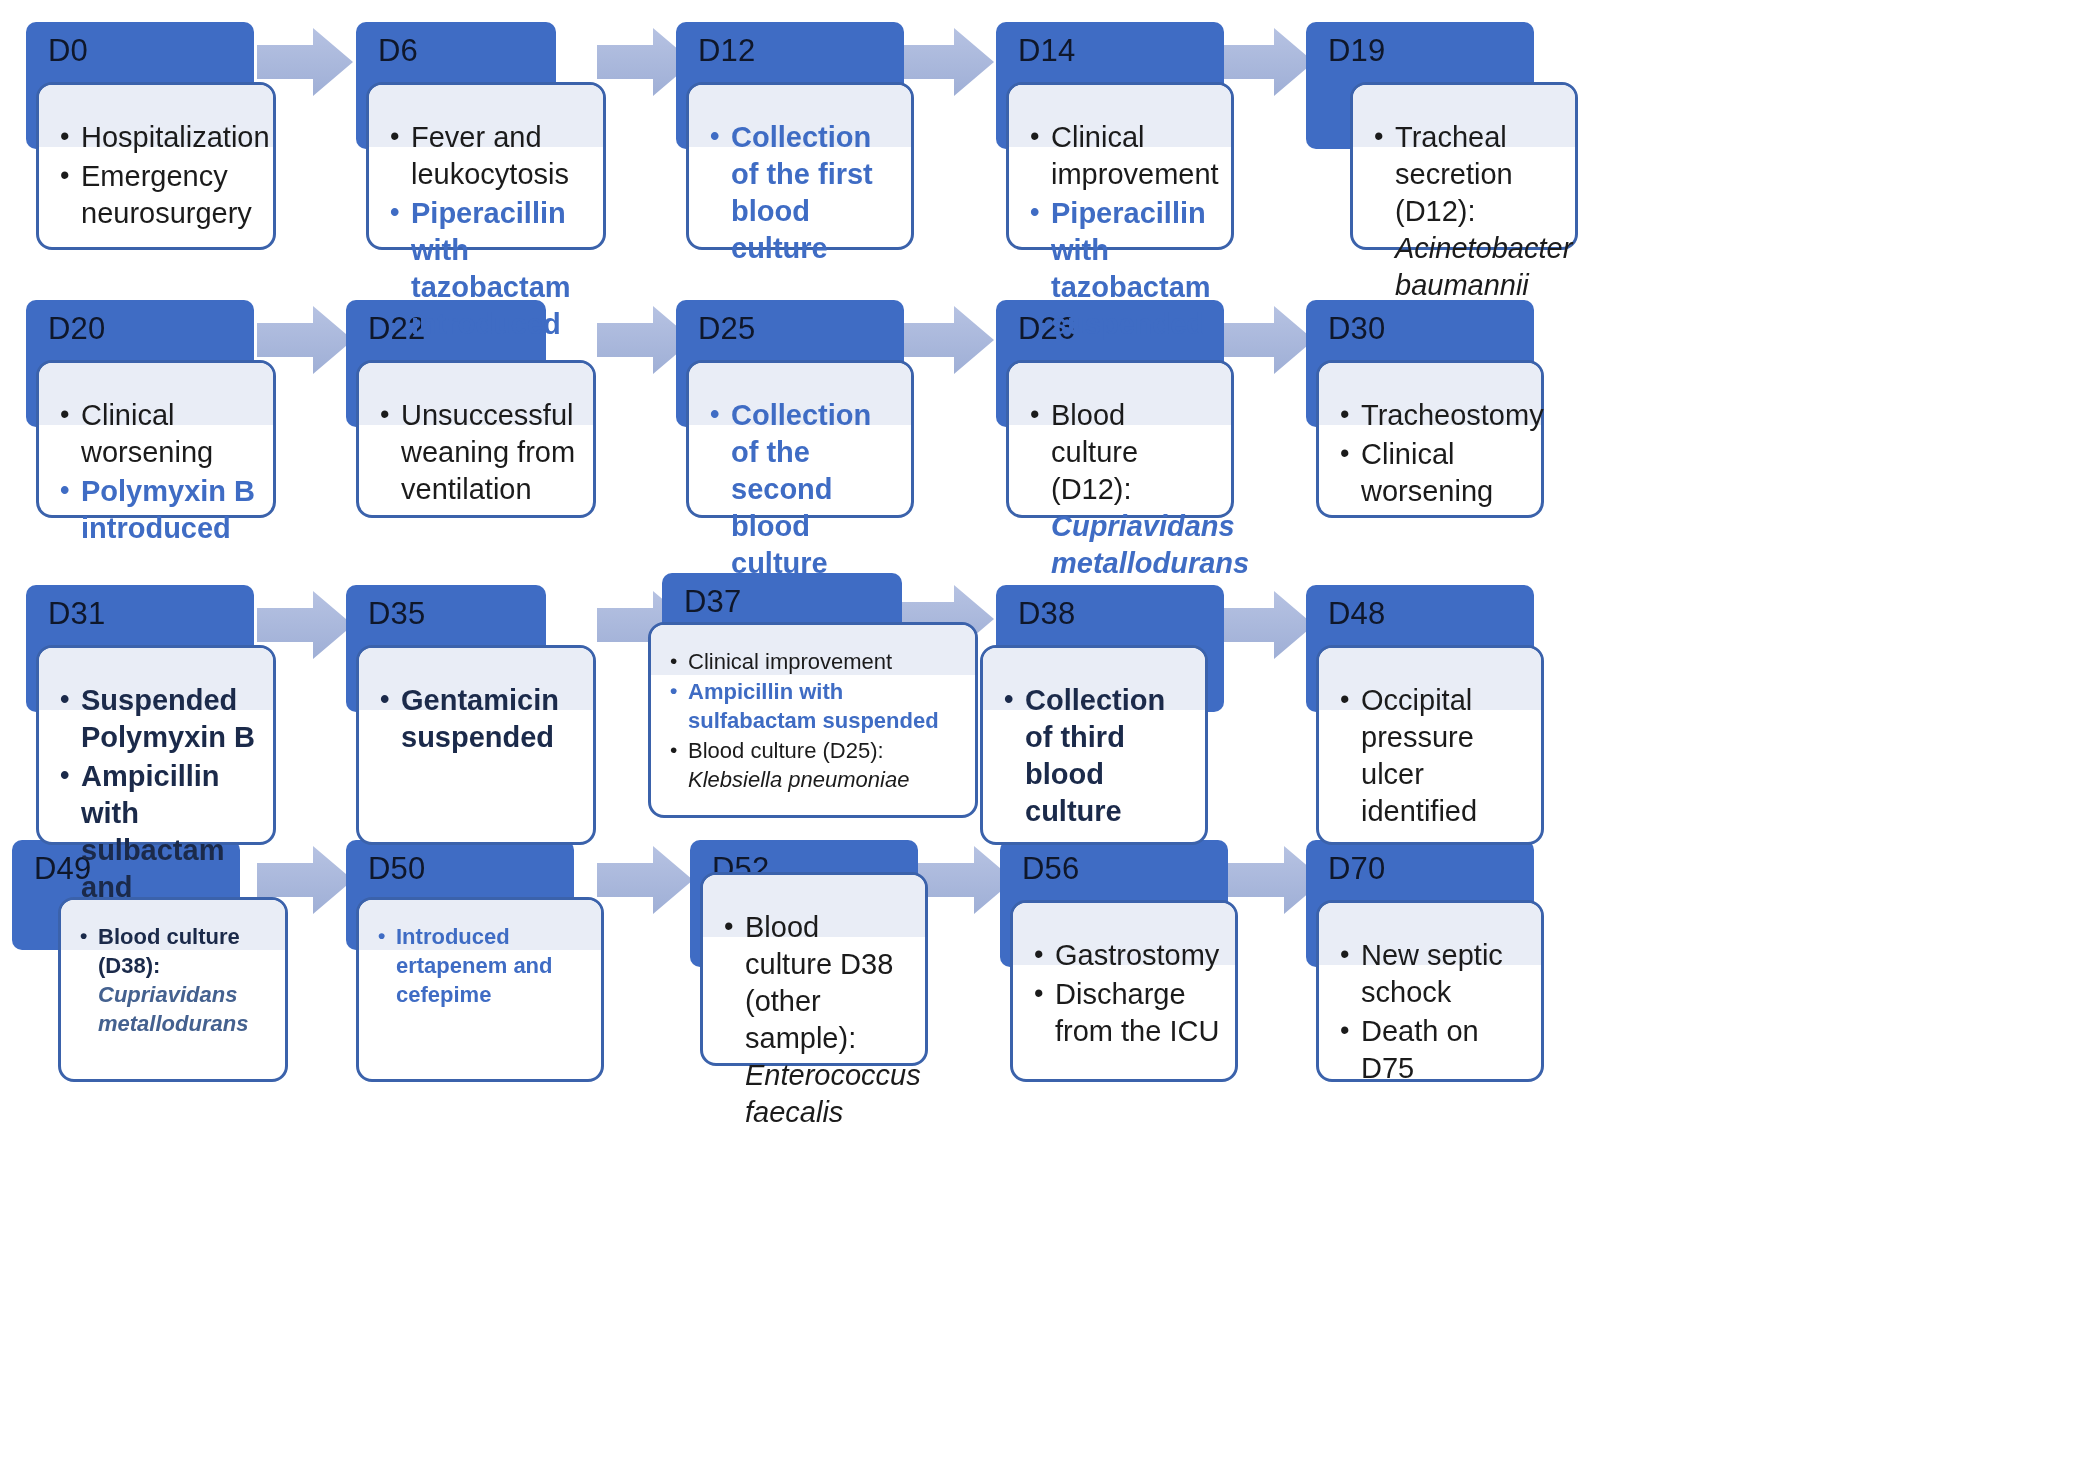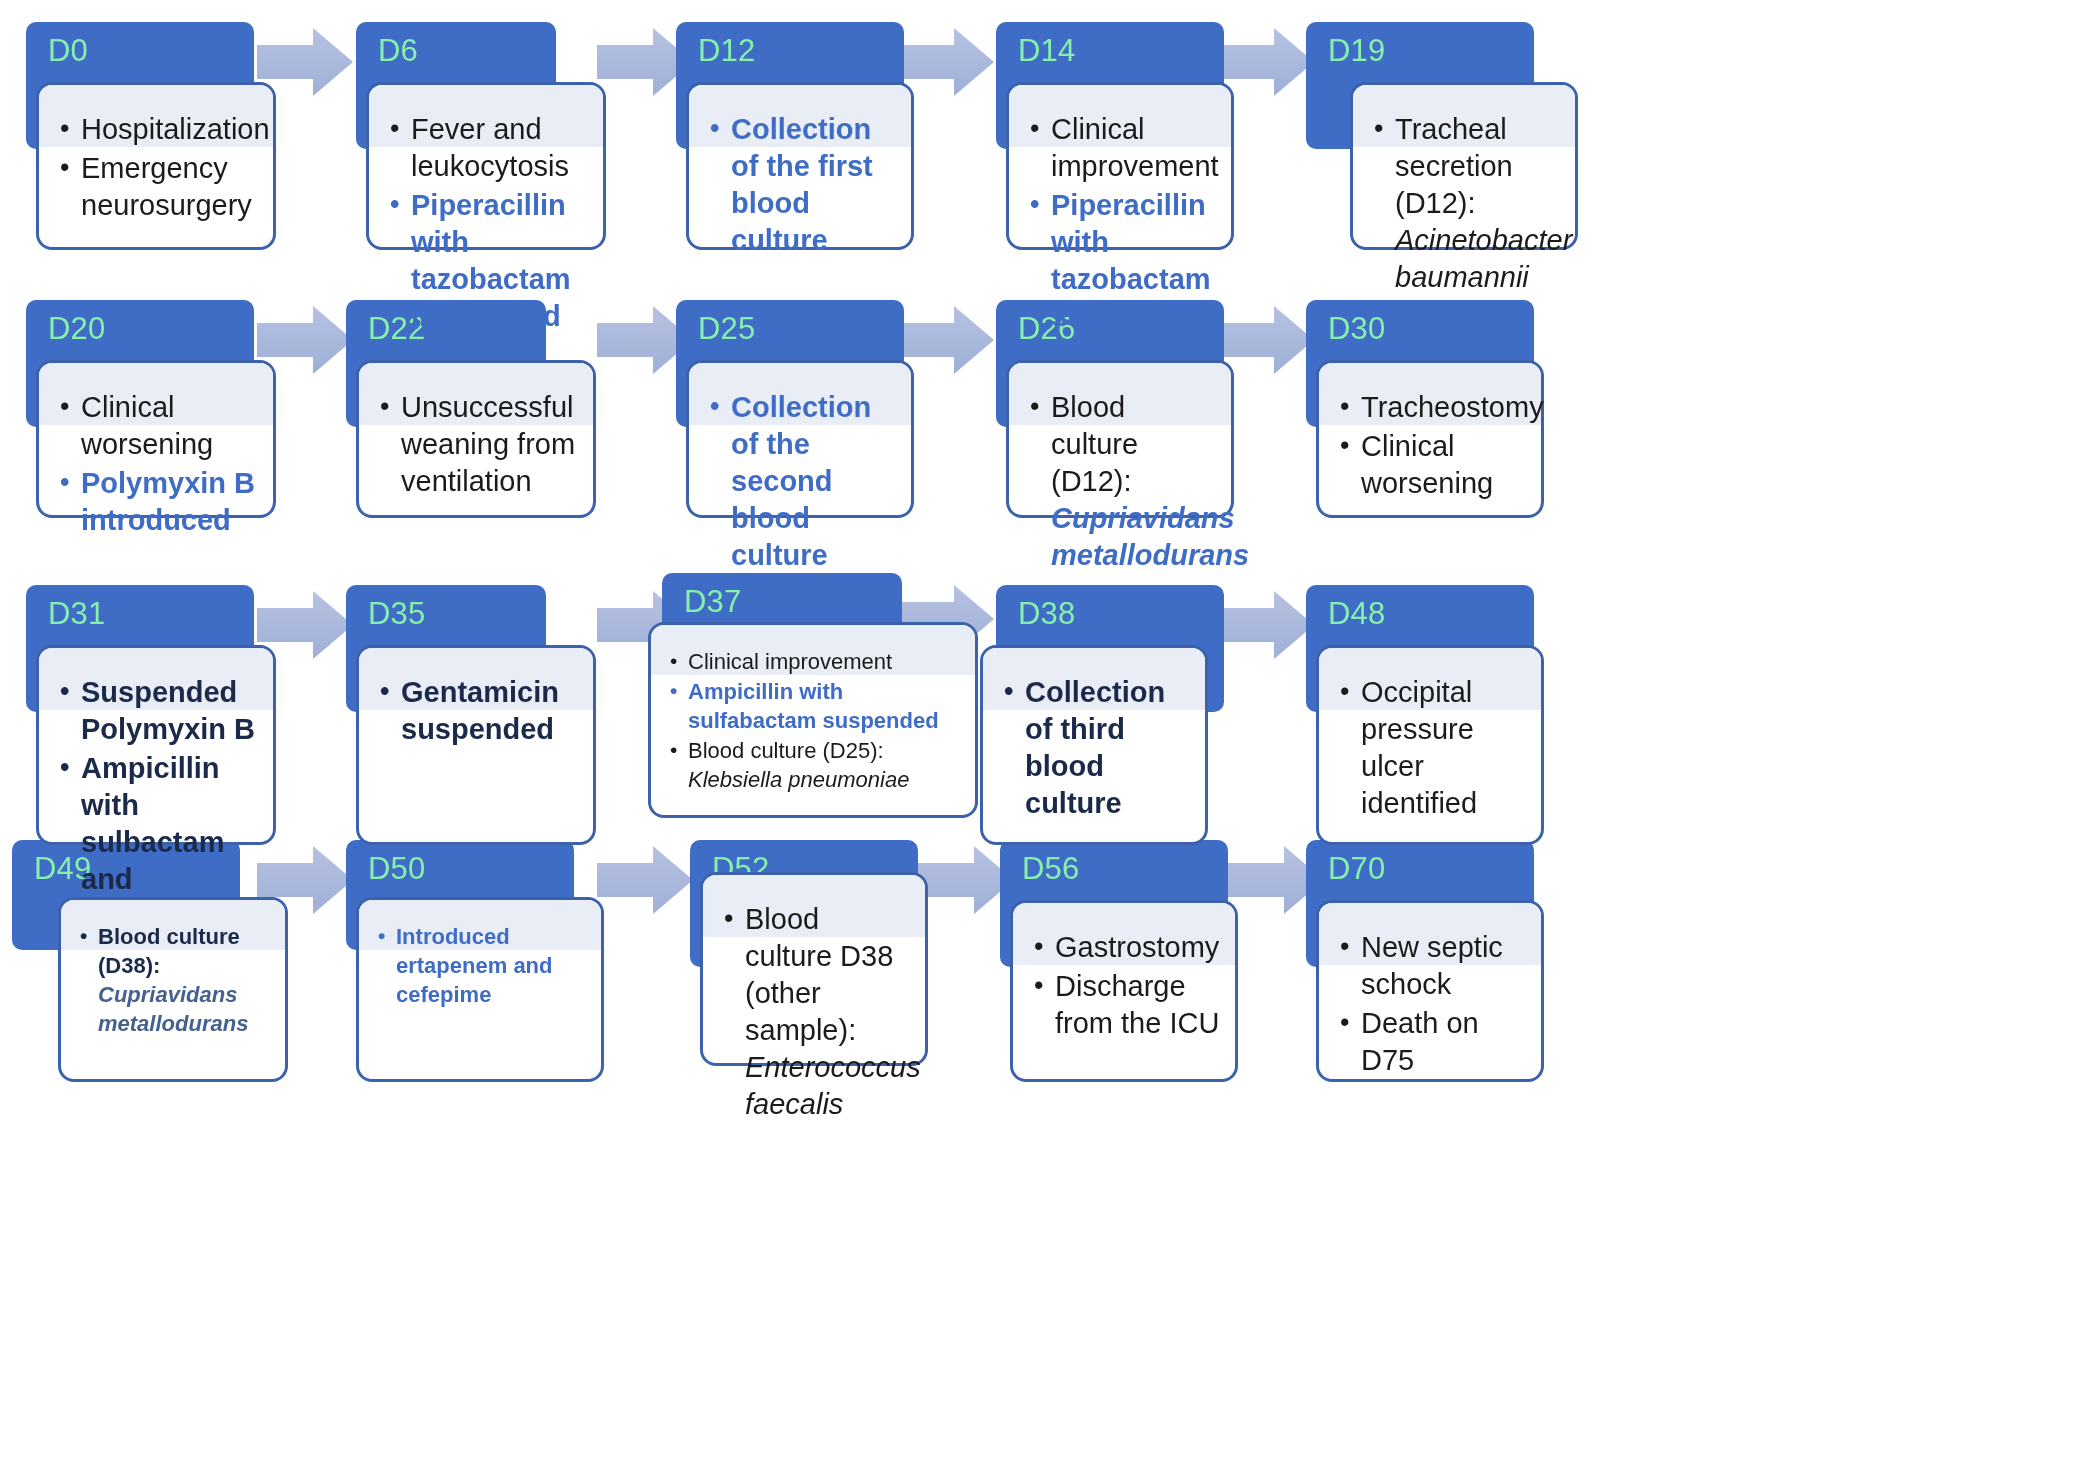--- a/index.html
+++ b/index.html
@@ -35,21 +35,21 @@
     color: #ffffff;
     box-sizing: border-box;
     z-index: 1;
   }
   .day-label {
     position: absolute;
     left: 22px;
     top: 12px;
     font-size: 31px;
     line-height: 34px;
-    color: #86efac;
+    color: #0f172a;
     letter-spacing: 0.2px;
     white-space: nowrap;
   }
 
   
   .body-card {
     position: absolute;
     background: #ffffff;
     border: 3px solid #3b62ab;
     border-radius: 16px;
@@ -67,21 +67,21 @@
     background: #e9edf6;
     border-top-left-radius: 13px;
     border-top-right-radius: 13px;
     pointer-events: none;
   }
 
   .bullets {
     position: relative;
     z-index: 3;
     margin: 0;
-    padding: 26px 14px 10px 18px;
+    padding: 34px 14px 10px 18px;
     list-style: none;
   }
   .bullets li {
     position: relative;
     padding-left: 24px;
     margin-bottom: 2px;
     font-size: 29px;
     line-height: 37px;
     color: #1b1b1b;
   }

